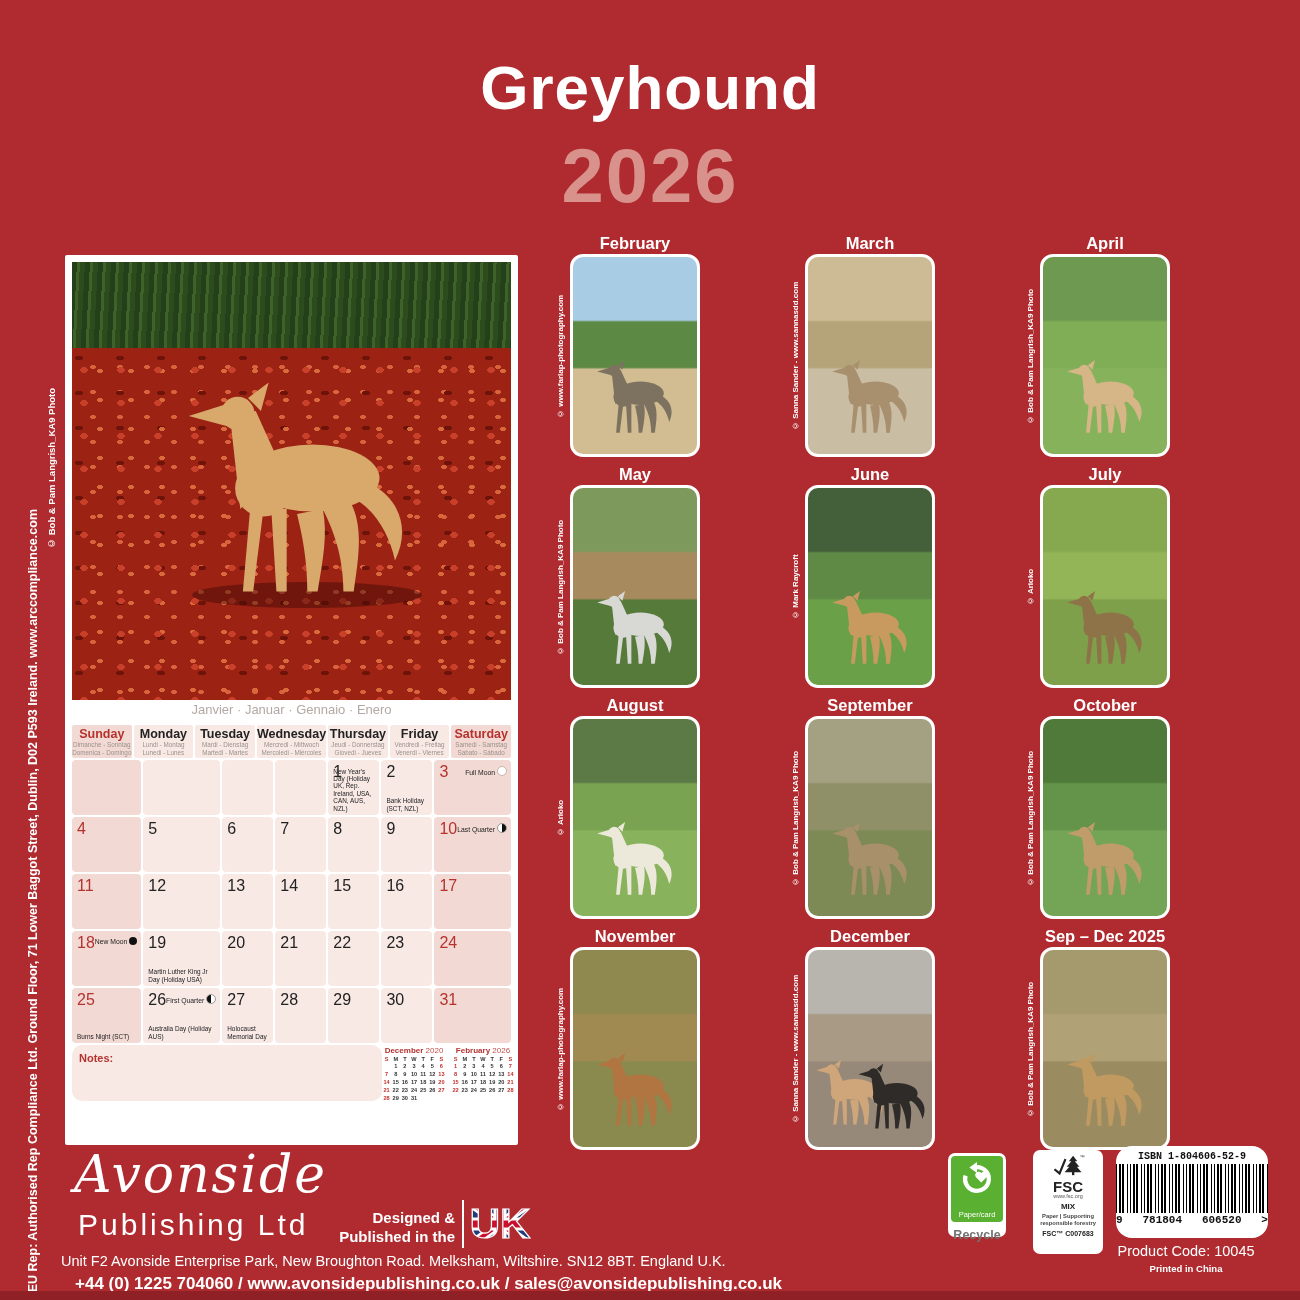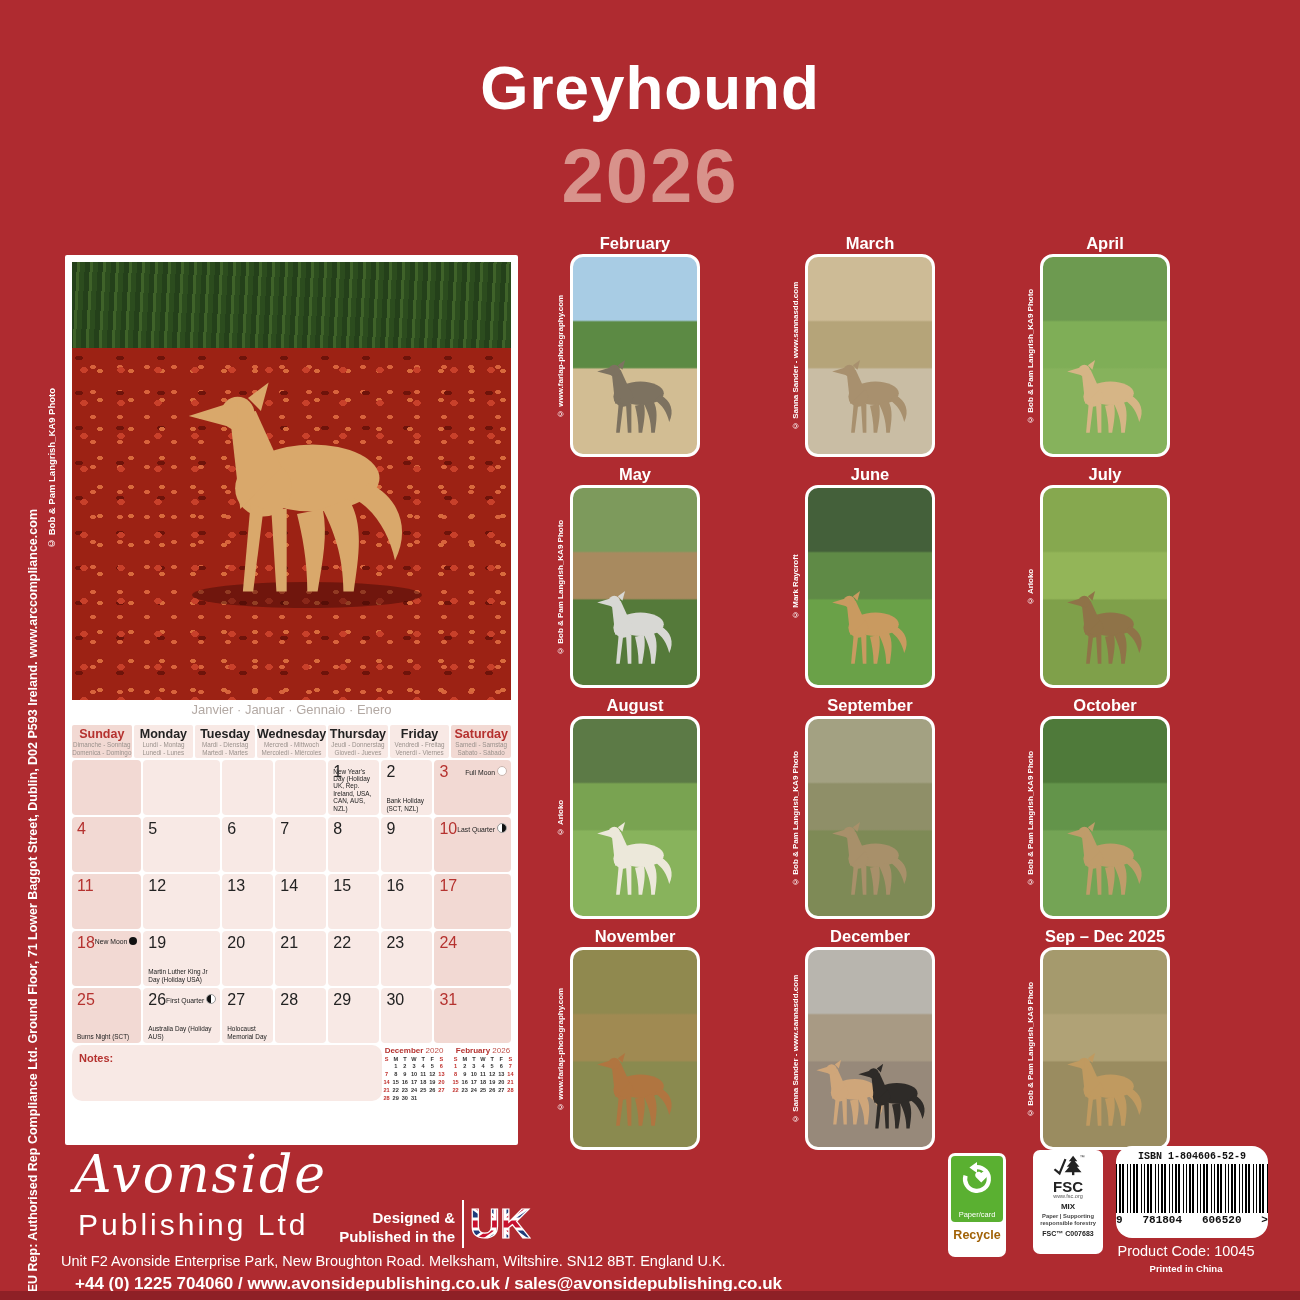--- a/index.html
+++ b/index.html
@@ -88,25 +88,25 @@
   .brand-script{position:absolute;left:74px;top:1144px;color:#fff;font-family:"DejaVu Serif",serif;
                 font-style:italic;font-size:52px;letter-spacing:2px;}
   .brand-sub{position:absolute;left:78px;top:1208px;color:#fff;font-size:30px;letter-spacing:3px;font-weight:normal;}
   .designed{position:absolute;left:300px;top:1208px;width:155px;text-align:right;color:#fff;
             font-size:15px;font-weight:bold;line-height:19px;}
   .uk-mark{position:absolute;left:462px;top:1200px;border-left:2px solid #fff;padding-left:5px;height:48px;display:flex;align-items:center;}
   .addr1{position:absolute;left:61px;top:1253px;color:#fff;font-size:14.5px;}
   .addr2{position:absolute;left:75px;top:1274px;color:#fff;font-size:17px;font-weight:bold;}
 
   .badge{background:#fff;border-radius:7px;position:absolute;}
-  .recycle{left:948px;top:1153px;width:58px;height:104px;padding:3px;box-sizing:border-box;}
+  .recycle{left:948px;top:1153px;width:58px;height:84px;padding:3px;box-sizing:border-box;}
   .recycle-green{background:#5AB031;border-radius:4px;height:66px;position:relative;text-align:center;}
   .recycle-green svg{margin-top:6px;width:34px;height:34px;}
   .paper-card{color:#fff;font-size:7.5px;position:absolute;bottom:3px;width:100%;text-align:center;}
-  .recycle-word{text-align:center;font-size:12.5px;font-weight:bold;color:#a16207;margin-top:6px;}
+  .recycle-word{text-align:center;font-size:12.5px;font-weight:bold;color:#737373;margin-top:6px;}
   .fsc{left:1033px;top:1150px;width:70px;height:104px;text-align:center;padding-top:4px;box-sizing:border-box;}
   .fsc-name{font-family:Liberation Sans, sans-serif;font-size:15px;font-weight:bold;color:#222;line-height:13px;}
   .fsc-url{font-size:5.5px;color:#555;}
   .fsc-mix{font-size:8px;font-weight:bold;color:#222;margin-top:3px;}
   .fsc-desc{font-size:5.8px;font-weight:bold;color:#444;line-height:6.8px;margin-top:2px;}
   .fsc-code{font-size:7px;font-weight:bold;color:#222;margin-top:3px;}
   .barcode{left:1116px;top:1146px;width:152px;height:92px;border-radius:16px;padding:5px 0;box-sizing:border-box;}
   .isbn{font-family:"Liberation Mono",monospace;font-size:10px;font-weight:bold;color:#111;text-align:center;letter-spacing:0px;}
   .bars{height:49px;margin-top:2px;background:repeating-linear-gradient(90deg,#000 0 1px,#fff 1px 3px,#000 3px 5px,#fff 5px 6px,#000 6px 8px,#fff 8px 11px,#000 11px 12px,#fff 12px 14px);}
   .digits{display:flex;justify-content:space-between;font-family:"Liberation Mono",monospace;

